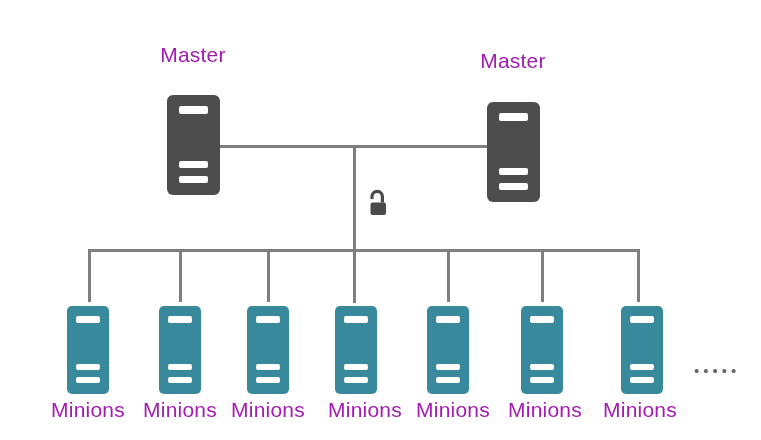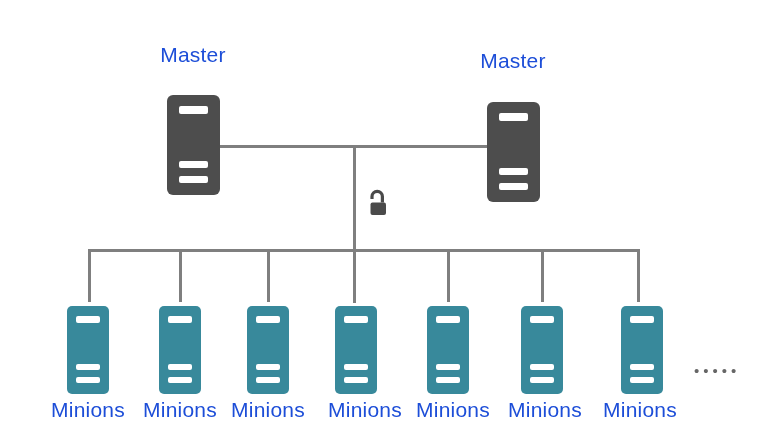--- a/index.html
+++ b/index.html
@@ -12,21 +12,21 @@
     position: relative;
     width: 761px;
     height: 440px;
     background: #ffffff;
     overflow: hidden;
   }
   .node-label {
     position: absolute;
     text-align: center;
     font-size: 21px;
-    color: #1d4ed8;
+    color: #a21caf;
     letter-spacing: 0.2px;
     white-space: nowrap;
   }
   
   .server {
     position: absolute;
     border-radius: 6px;
   }
   .server.master { background: #4d4d4d; }
   .server.minion { background: #38899b; border-radius: 5px; }

